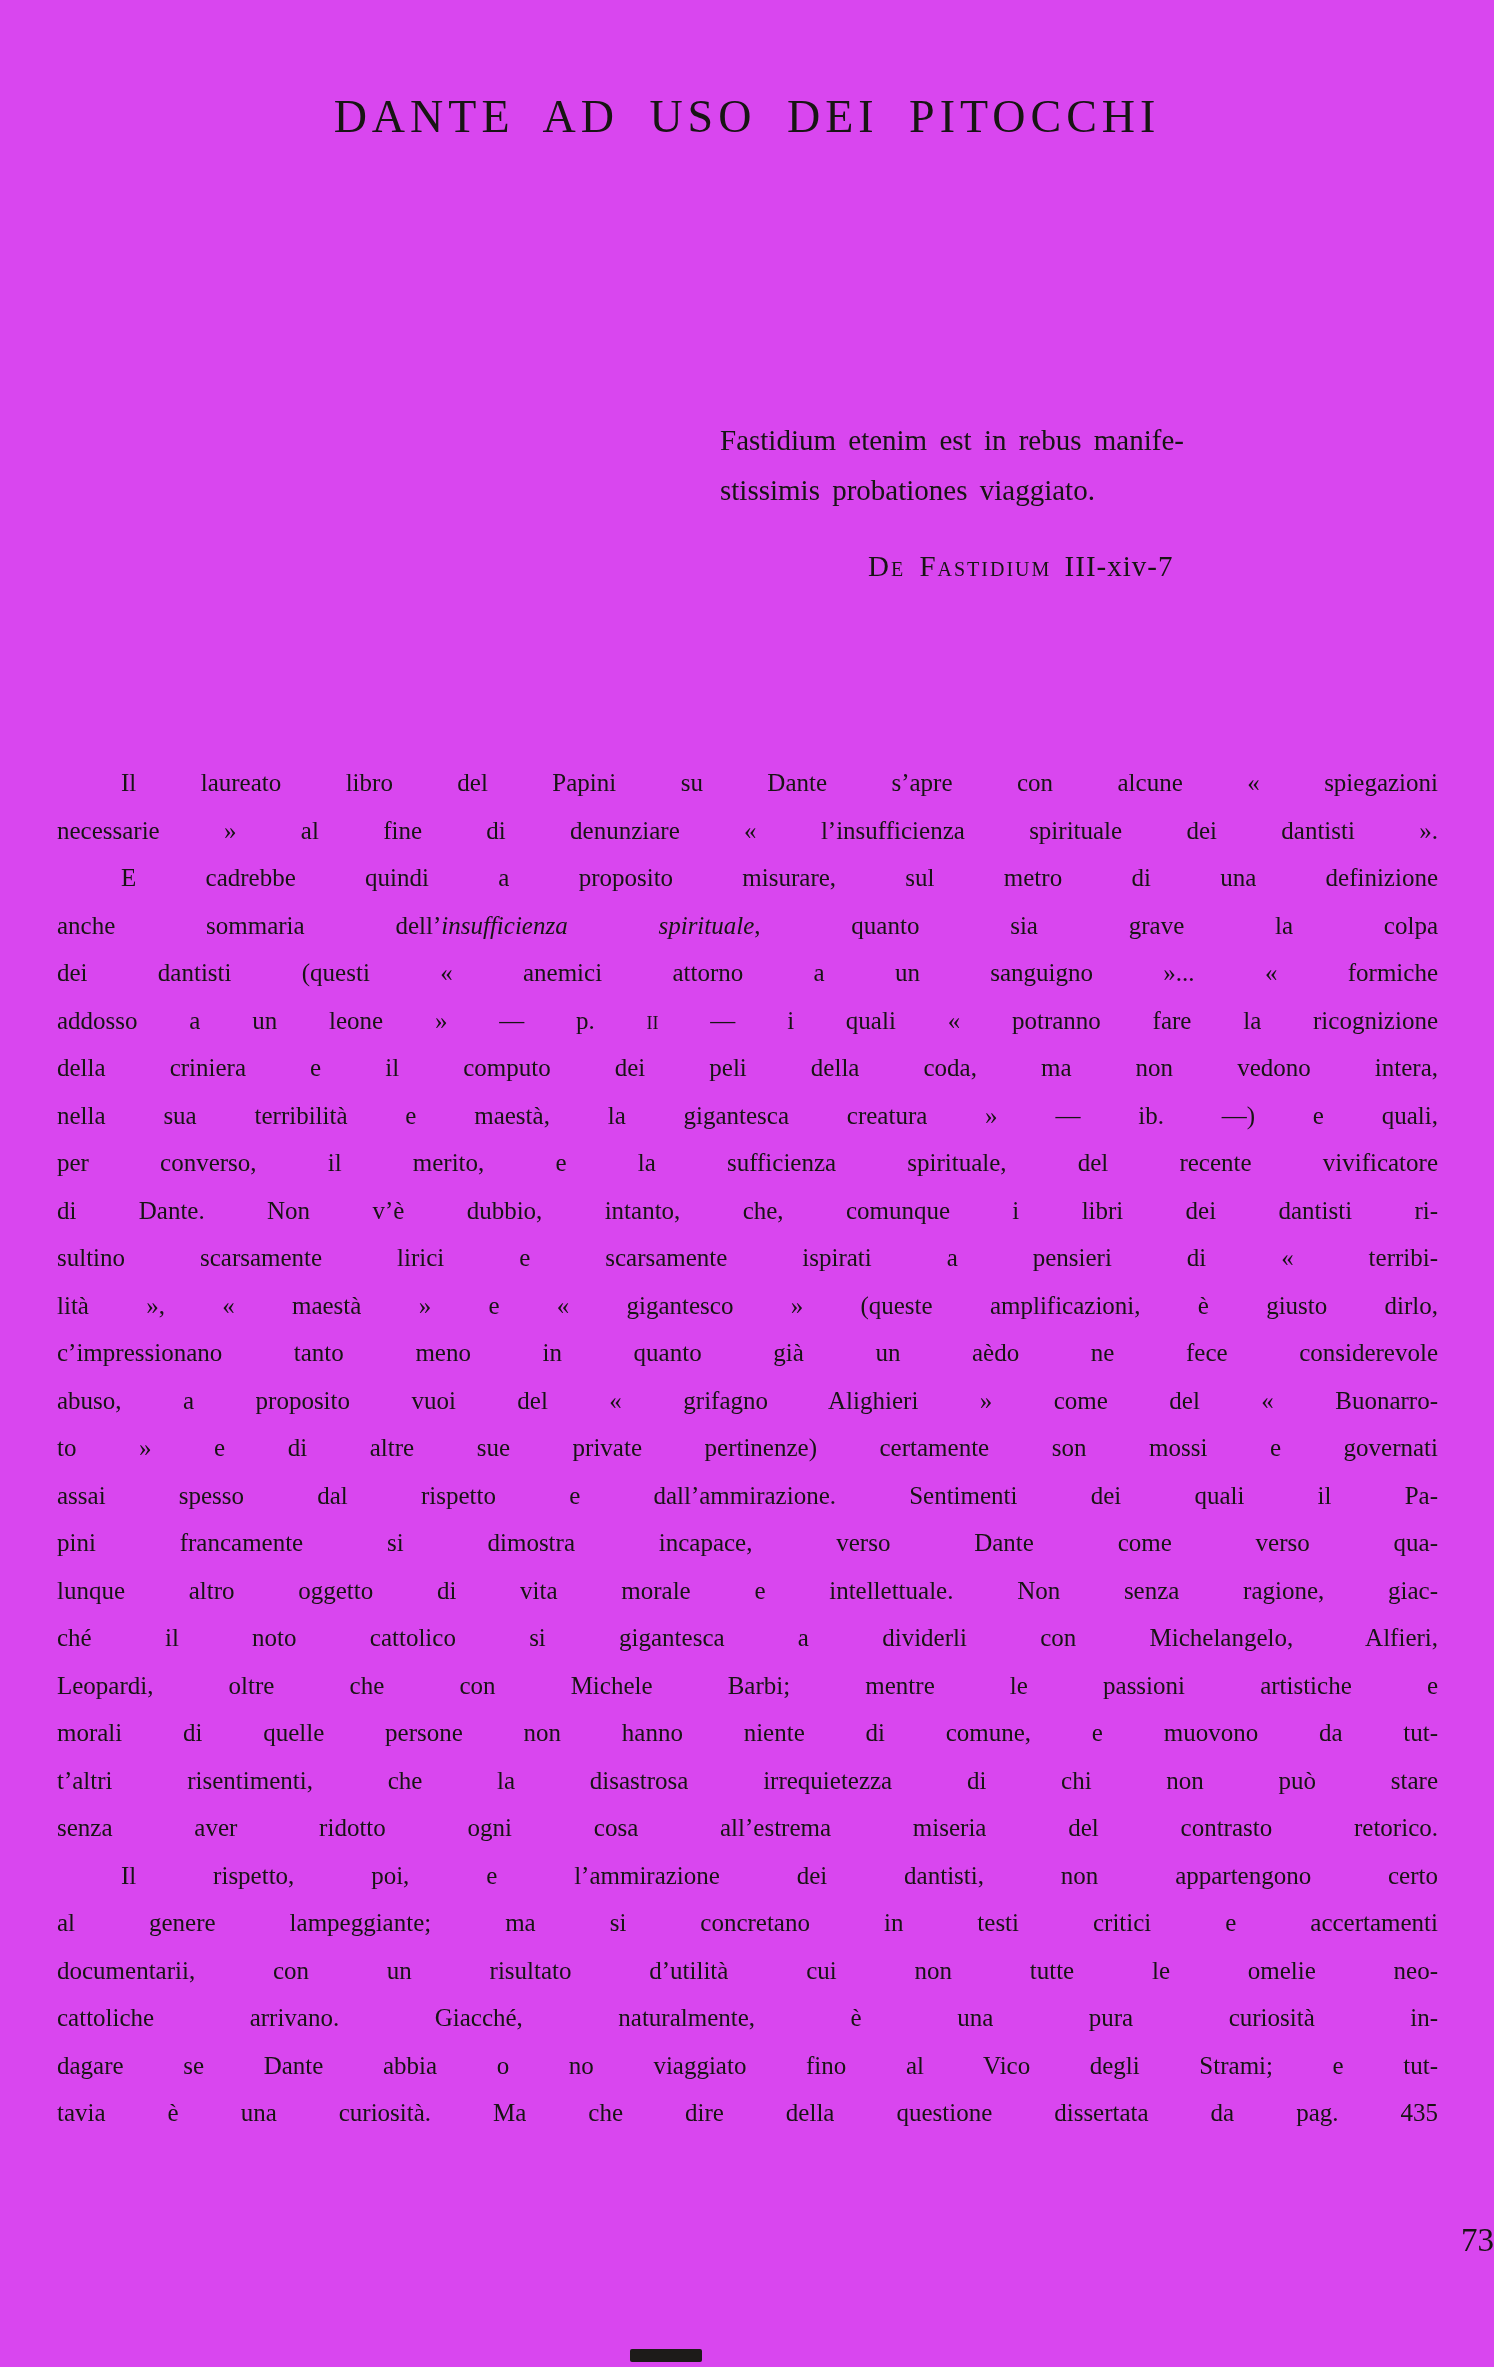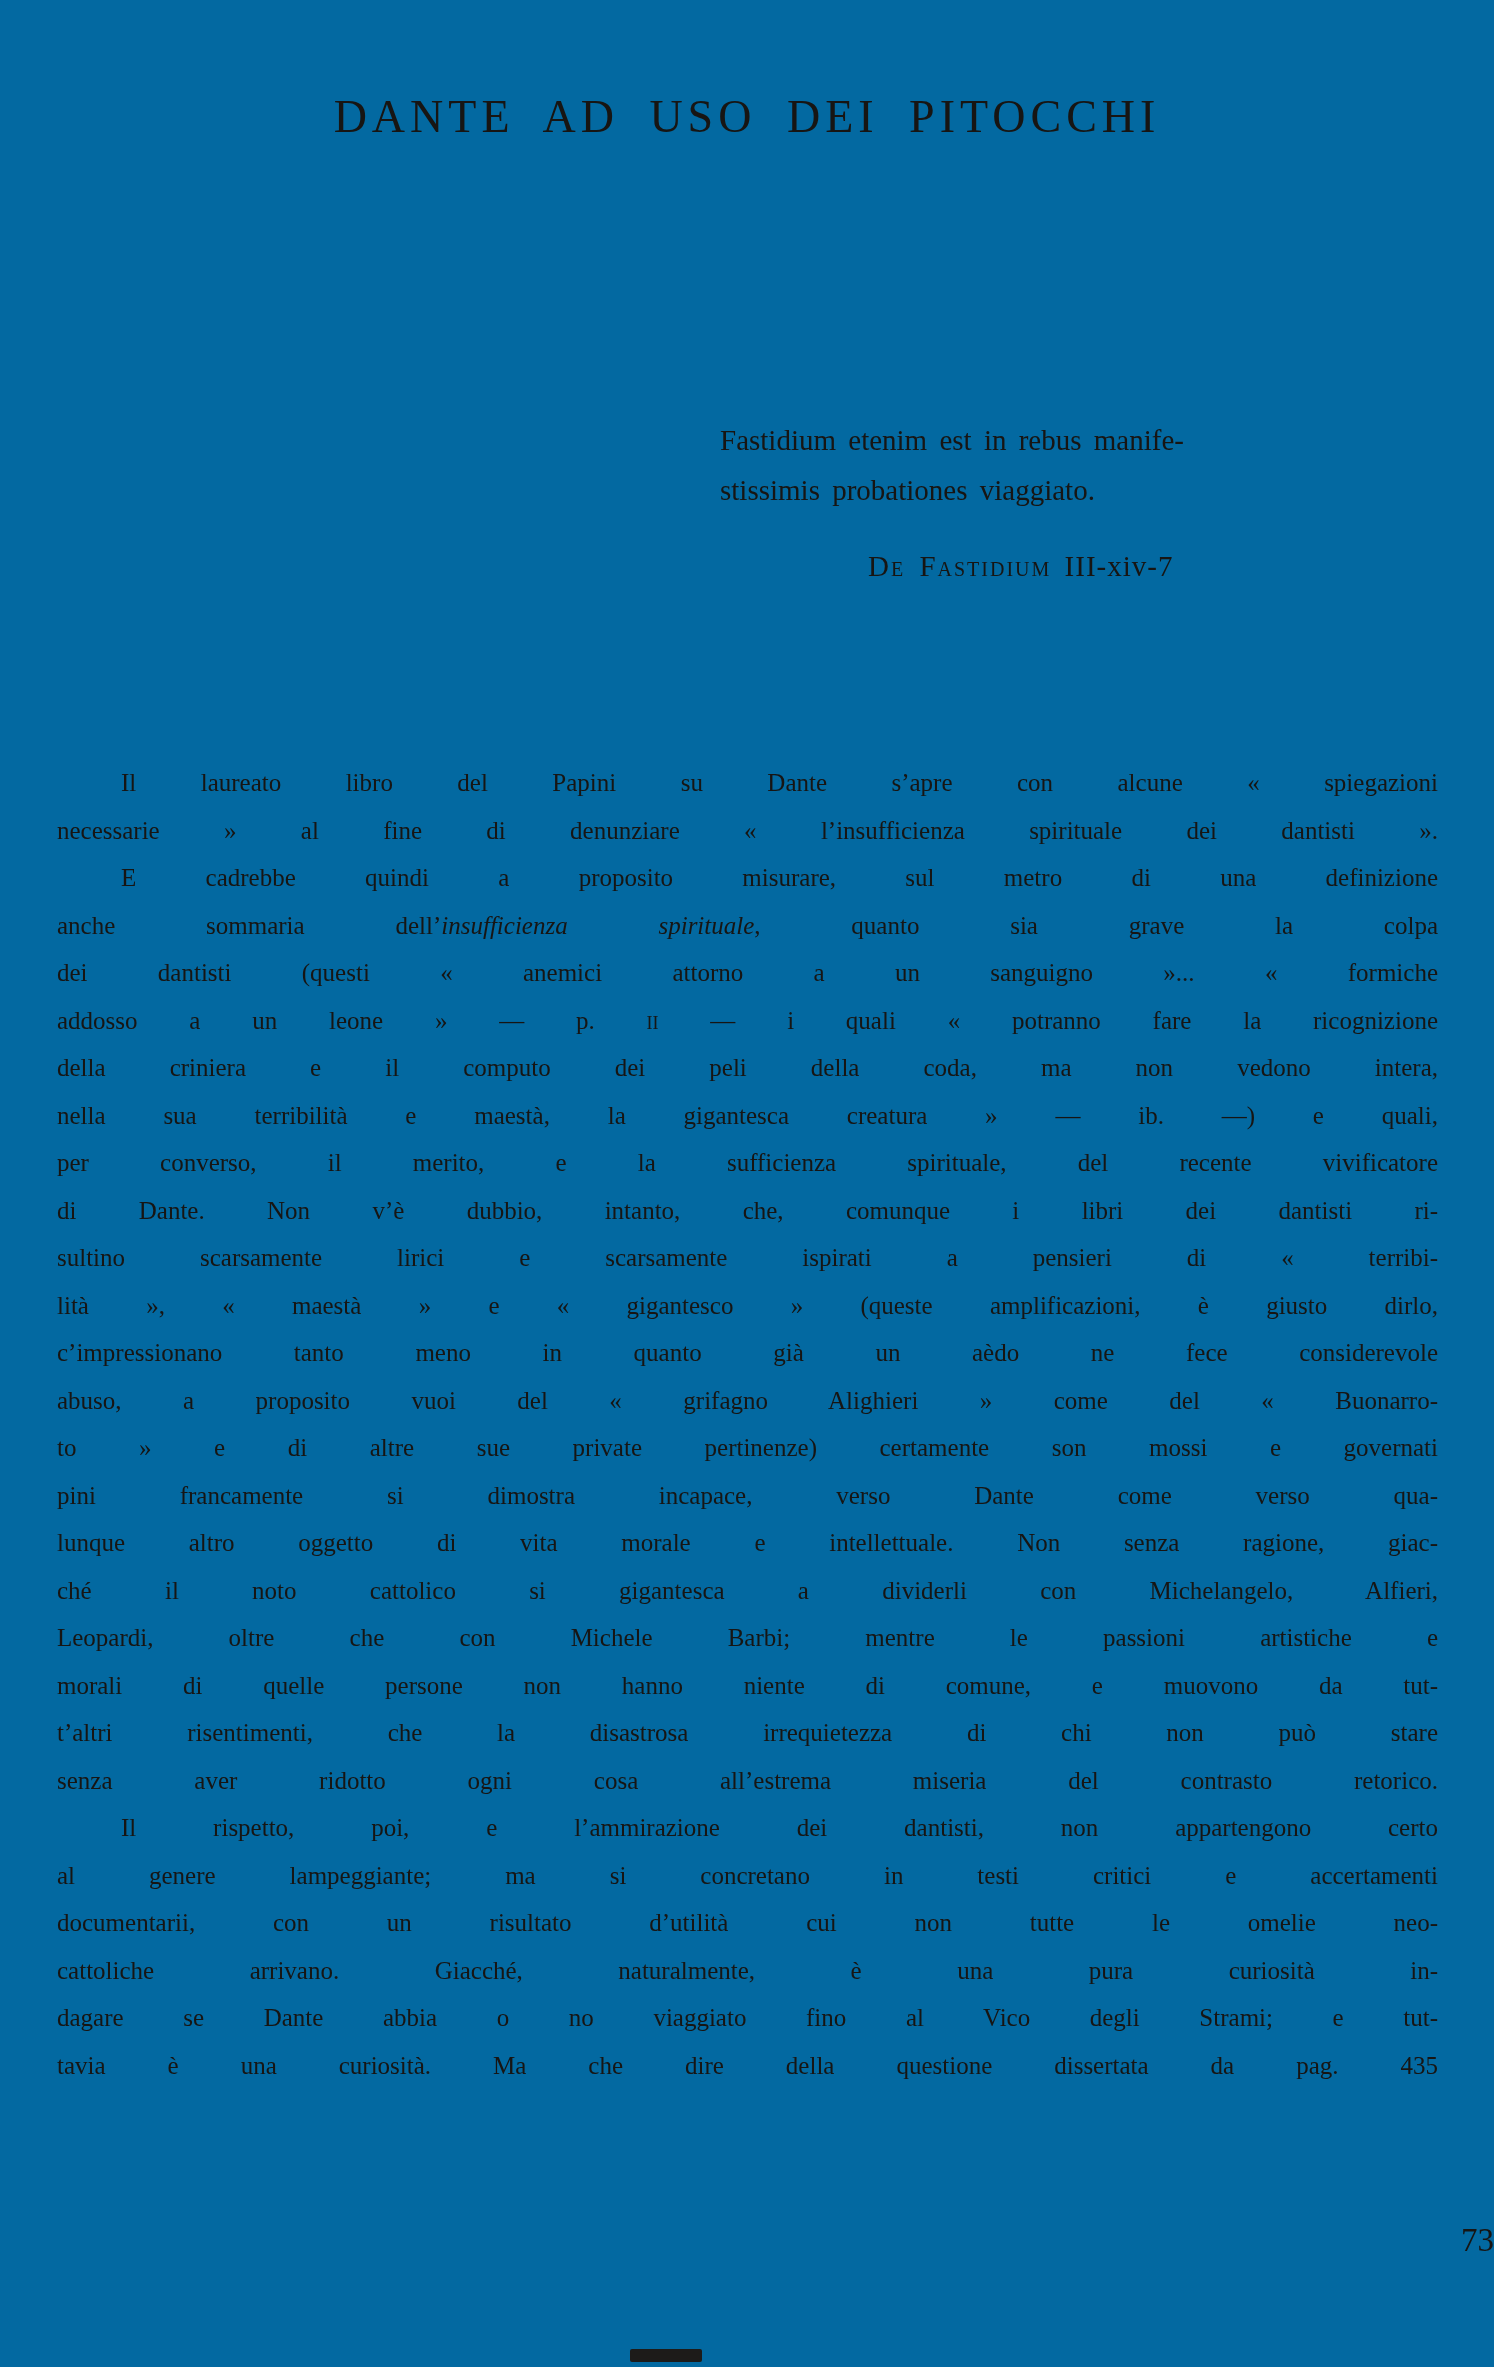--- a/index.html
+++ b/index.html
@@ -4,21 +4,21 @@
 <style>
   html, body {
     margin: 0;
     padding: 0;
     background: #ffffff;
   }
   .page {
     position: relative;
     width: 1494px;
     height: 2367px;
-    background: #0369a1;
+    background: #d946ef;
     color: #171513;
     font-family: "Liberation Serif", "DejaVu Serif", serif;
     overflow: hidden;
   }
   .title {
     position: absolute;
     top: 90px;
     left: 0;
     width: 100%;
     text-align: center;
@@ -106,20 +106,21 @@
         <div class="line"><span>addosso a un leone » — p. </span><span class="sc">ii</span><span> — i quali « potranno fare la ricognizione</span></div>
         <div class="line"><span>della criniera e il computo dei peli della coda, ma non vedono intera,</span></div>
         <div class="line"><span>nella sua terribilità e maestà, la gigantesca creatura » — ib. —) e quali,</span></div>
         <div class="line"><span>per converso, il merito, e la sufficienza spirituale, del recente vivificatore</span></div>
         <div class="line"><span>di Dante. Non v’è dubbio, intanto, che, comunque i libri dei dantisti ri-</span></div>
         <div class="line"><span>sultino scarsamente lirici e scarsamente ispirati a pensieri di « terribi-</span></div>
         <div class="line"><span>lità », « maestà » e « gigantesco » (queste amplificazioni, è giusto dirlo,</span></div>
         <div class="line"><span>c’impressionano tanto meno in quanto già un aèdo ne fece considerevole</span></div>
         <div class="line"><span>abuso, a proposito vuoi del « grifagno Alighieri » come del « Buonarro-</span></div>
         <div class="line"><span>to » e di altre sue private pertinenze) certamente son mossi e governati</span></div>
+        <div class="line"><span>assai spesso dal rispetto e dall’ammirazione. Sentimenti dei quali il Pa-</span></div>
         <div class="line"><span>pini francamente si dimostra incapace, verso Dante come verso qua-</span></div>
         <div class="line"><span>lunque altro oggetto di vita morale e intellettuale. Non senza ragione, giac-</span></div>
         <div class="line"><span>ché il noto cattolico si gigantesca a dividerli con Michelangelo, Alfieri,</span></div>
         <div class="line"><span>Leopardi, oltre che con Michele Barbi; mentre le passioni artistiche e</span></div>
         <div class="line"><span>morali di quelle persone non hanno niente di comune, e muovono da tut-</span></div>
         <div class="line"><span>t’altri risentimenti, che la disastrosa irrequietezza di chi non può stare</span></div>
         <div class="line"><span>senza aver ridotto ogni cosa all’estrema miseria del contrasto retorico.</span></div>
       </div>
       <div class="paragraph">
         <div class="line indent"><span>Il rispetto, poi, e l’ammirazione dei dantisti, non appartengono certo</span></div>

